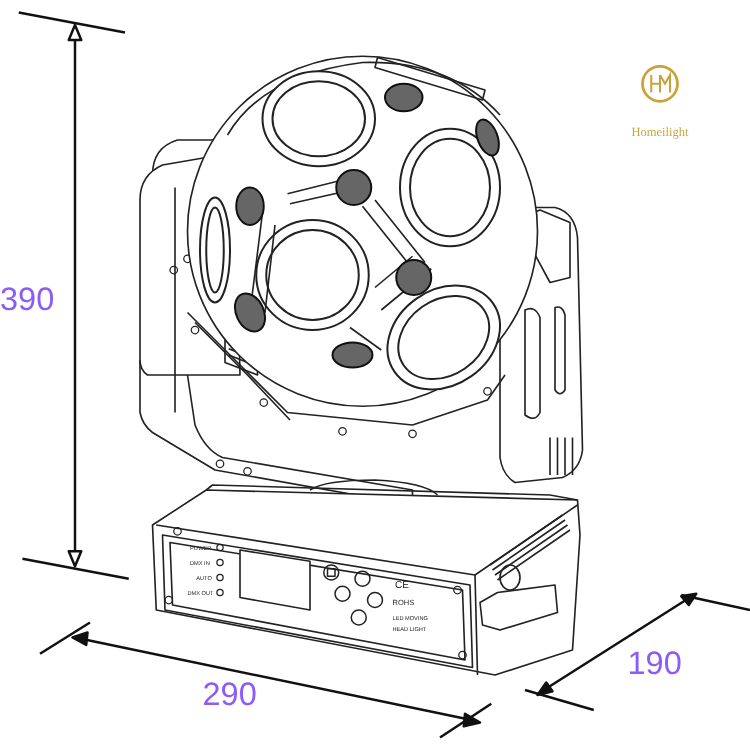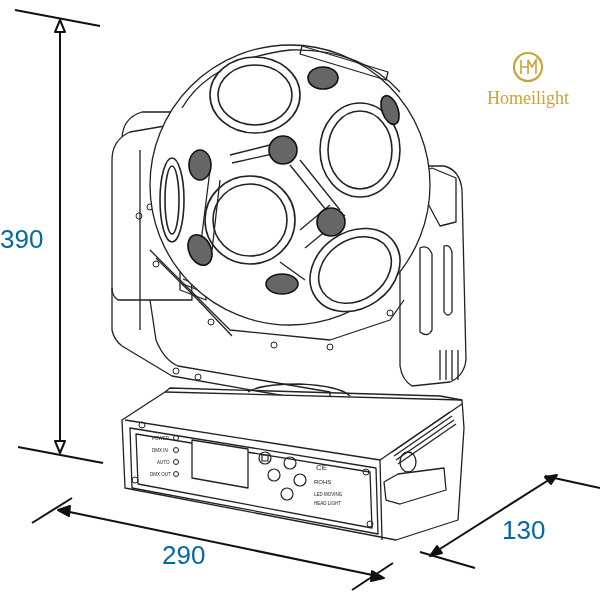--- a/index.html
+++ b/index.html
@@ -1,20 +1,20 @@
 <!DOCTYPE html>
 <html><head>
 <meta charset="utf-8">
 <style>
   html, body { margin:0; padding:0; background:#ffffff; }
   body { width:600px; height:600px; position:relative; overflow:hidden; font-family:"Liberation Sans", sans-serif; }
   #stage { position:absolute; left:0; top:0; width:600px; height:600px; }
-  .dim-label { position:absolute; font-family:"Liberation Sans", sans-serif; font-size:26px; color:#0369a1; letter-spacing:0px; }
+  .dim-label { position:absolute; font-family:"Liberation Sans", sans-serif; font-size:26px; color:#8b5cf6; letter-spacing:0px; }
   .logo { position:absolute; left:478px; top:50px; width:100px; text-align:center; }
-  .logo-text { font-family:"Liberation Serif", serif; font-size:18px; color:#c9a33a; margin-top:0; }
+  .logo-text { font-family:"Liberation Serif", serif; font-size:10px; color:#c9a33a; margin-top:12px; }
   svg text { font-family:"Liberation Sans", sans-serif; }
 </style>
 </head>
 <body>
 
 <div id="stage">
 <svg width="600" height="600" viewBox="0 0 600 600" xmlns="http://www.w3.org/2000/svg">
   <g fill="none" stroke="#222" stroke-width="1.3" stroke-linejoin="round">
 
     <g stroke="#111" stroke-width="2">
@@ -176,21 +176,21 @@
     <text x="150" y="476">DMX OUT</text>
     <text x="316" y="470" font-size="8">CE</text>
     <text x="314" y="484" font-size="6">ROHS</text>
     <text x="314" y="496">LED MOVING</text>
     <text x="314" y="505">HEAD LIGHT</text>
   </g>
 </svg>
 
 <div class="dim-label" style="left:0px;top:224px;">390</div>
 <div class="dim-label" style="left:162px;top:540px;">290</div>
-<div class="dim-label" style="left:502px;top:515px;">130</div>
+<div class="dim-label" style="left:502px;top:515px;">190</div>
 
 <div class="logo">
   <svg width="34" height="34" viewBox="0 0 34 34">
     <circle cx="17" cy="17" r="14" fill="none" stroke="#c9a33a" stroke-width="2.2"></circle>
     <path d="M10,10 L10,24 M10,17 L17,17 M17,10 L17,24 M17,10 L21,17 L25,10 L25,24" fill="none" stroke="#c9a33a" stroke-width="1.6"></path>
   </svg>
   <div class="logo-text">Homeilight</div>
 </div>
 </div>
 

